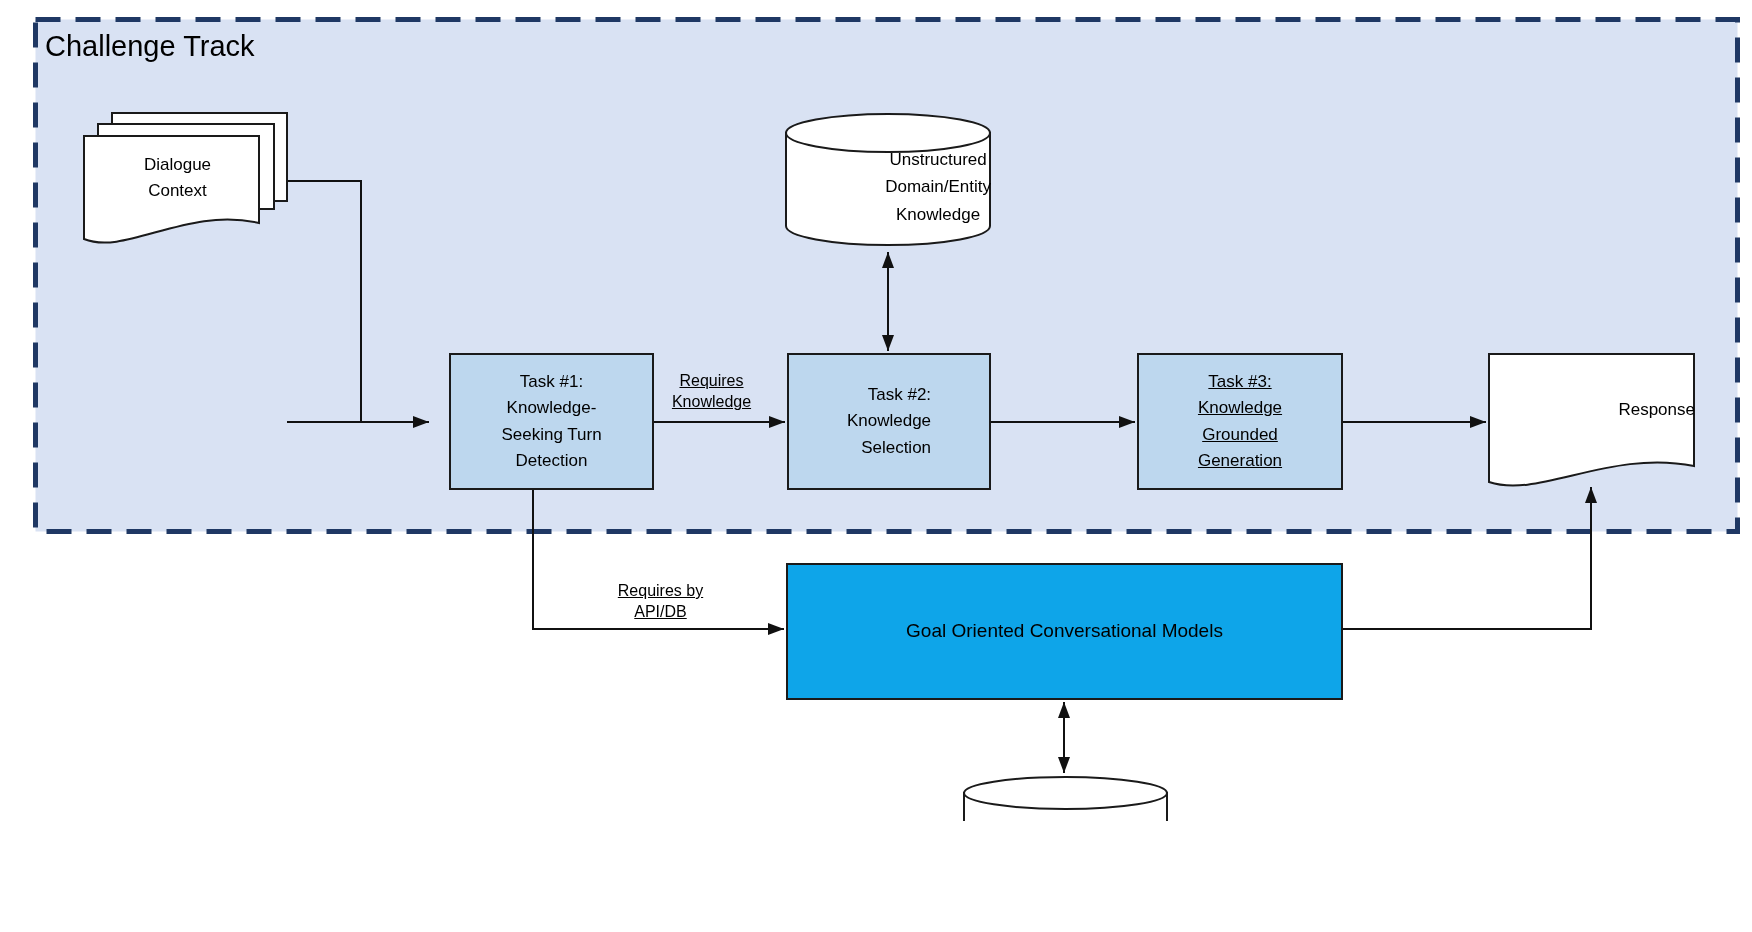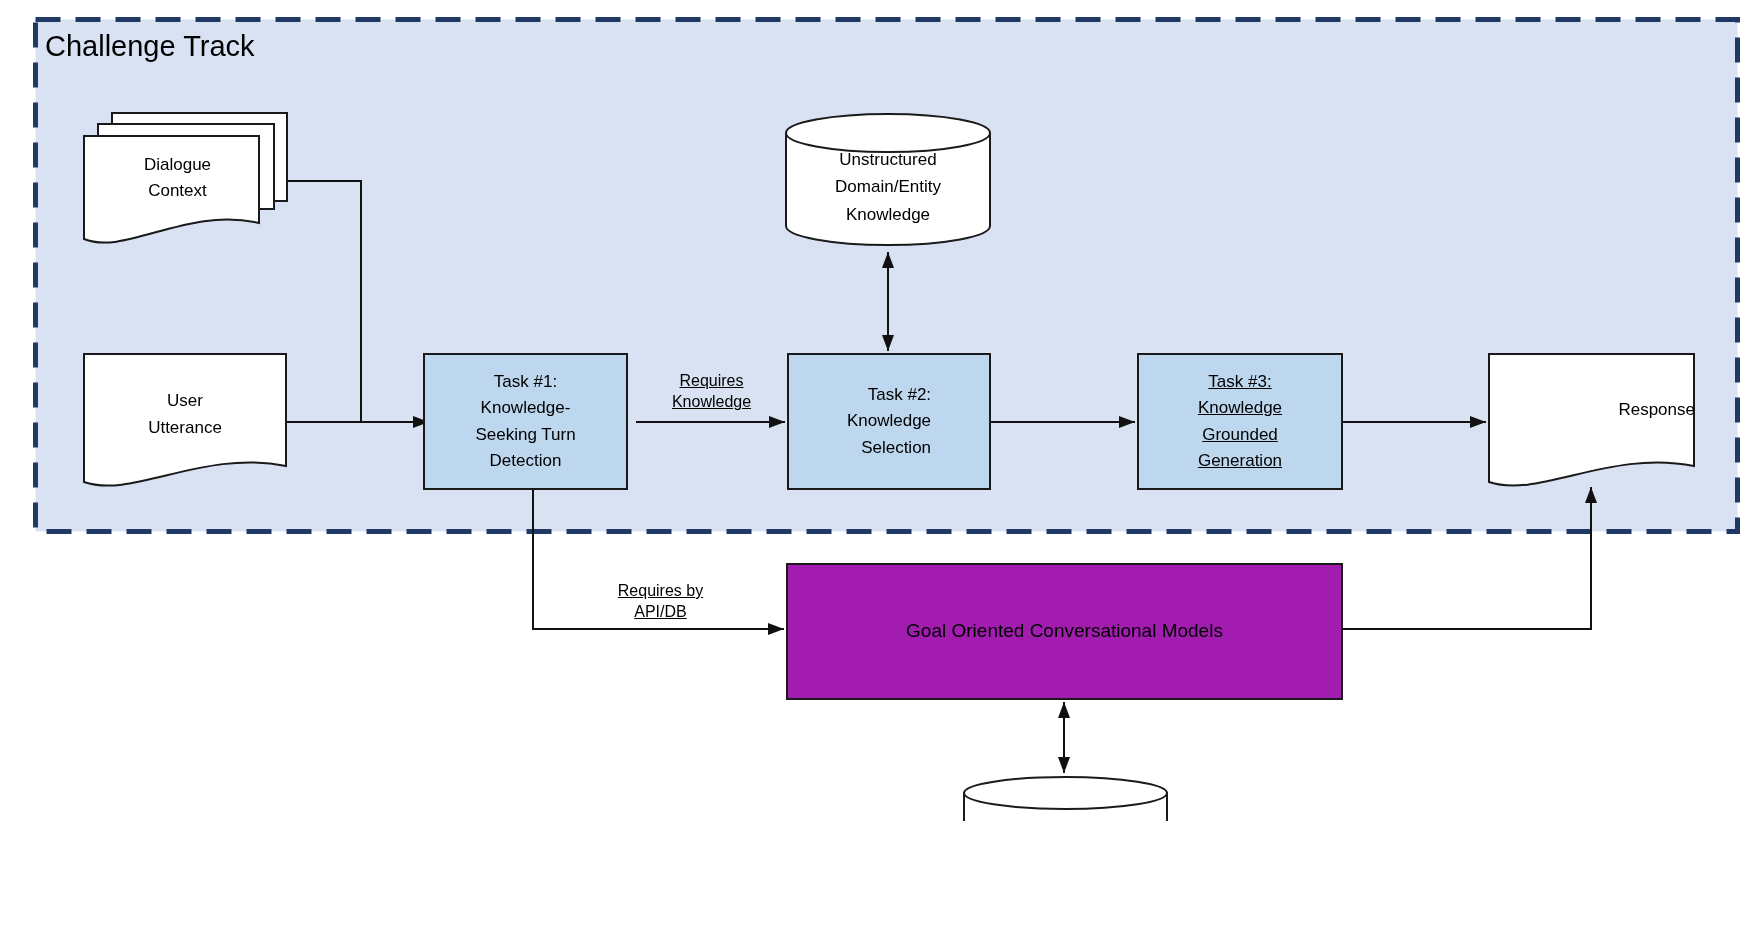--- a/index.html
+++ b/index.html
@@ -6,21 +6,21 @@
   body{font-family:"Liberation Sans",sans-serif;color:#000;}
   #canvas{position:relative;width:1752px;height:821px;background:#ffffff;overflow:hidden;margin-left:8px;}
 
   #connector-layer{position:absolute;left:0;top:0;z-index:1;}
 
   .node{position:absolute;display:flex;align-items:center;justify-content:center;
         text-align:center;white-space:pre-line;z-index:3;box-sizing:border-box;}
 
   .task-box{background:#bdd7ee;border:2px solid #1a1a1a;font-size:17px;line-height:1.55;}
 
-  .plain-box{background:#a21caf;border:2px solid #1a1a1a;font-size:19px;line-height:1.4;}
+  .plain-box{background:#0ea5e9;border:2px solid #1a1a1a;font-size:19px;line-height:1.4;}
 
   .doc-shape{background:transparent;border:none;font-size:17px;line-height:1.55;}
   .doc-shape svg{position:absolute;left:0;top:0;overflow:visible;z-index:0;}
   .doc-shape .shape-label{position:relative;z-index:2;}
 
   .cyl-shape{background:transparent;border:none;font-size:17px;line-height:1.6;}
   .cyl-shape svg{position:absolute;left:0;top:0;overflow:visible;z-index:0;}
   .cyl-shape .shape-label{position:relative;z-index:2;}
 
   .page-sheet{position:absolute;background:#ffffff;border:2px solid #1a1a1a;box-sizing:border-box;}
@@ -69,47 +69,40 @@
   <div class="page-sheet" style="left:103px;top:112px;width:177px;height:90px;z-index:1;"></div>
   <div class="page-sheet" style="left:89px;top:123px;width:178px;height:87px;z-index:2;"></div>
   <div class="node doc-shape" id="node-dialogue-context" style="left:75px;top:135px;width:177px;height:112px;">
     <svg width="177" height="126">
       <path d="M1,1 H176 V88 C104,71 43,121 1,104 Z" fill="#ffffff" stroke="#1a1a1a" stroke-width="2"></path>
     </svg>
     <span class="shape-label">Dialogue
 Context</span>
   </div>
 
-  <div class="node doc-shape" id="node-user-utterance" style="left:75px;top:353px;width:204px;height:137px;">
-    <svg width="204" height="151">
-      <path d="M1,1 H203 V113 C120,96 50,146 1,129 Z" fill="#ffffff" stroke="#1a1a1a" stroke-width="2"></path>
-    </svg>
-    <span class="shape-label">User
-Utterance</span>
-  </div>
 
-  <div class="node task-box" style="left:415px;top:353px;width:205px;height:137px;">
+  <div class="node task-box" style="left:441px;top:353px;width:205px;height:137px;">
     <span>Task #1:
 Knowledge-
 Seeking Turn
 Detection</span>
   </div>
   <div class="node task-box" style="left:779px;top:353px;width:204px;height:137px;text-align:right;">
     <span>Task #2:
 Knowledge
 Selection</span>
   </div>
   <div class="node task-box" style="left:1129px;top:353px;width:206px;height:137px;text-decoration:underline;">
     <span>Task #3:
 Knowledge
 Grounded
 Generation</span>
   </div>
 
-  <div class="node cyl-shape" id="node-unstructured-knowledge" style="left:777px;top:111px;width:206px;height:136px;">
+  <div class="node cyl-shape" id="node-unstructured-knowledge" style="left:777px;top:111px;width:206px;height:136px;justify-content:flex-end;">
     <svg width="206" height="140">
       <path d="M1,22 V115 A102,19 0 0 0 205,115 V22 Z" fill="#ffffff" stroke="#1a1a1a" stroke-width="2"></path>
       <ellipse cx="103" cy="22" rx="102" ry="19" fill="#ffffff" stroke="#1a1a1a" stroke-width="2"></ellipse>
     </svg>
     <span class="shape-label">Unstructured
 Domain/Entity
 Knowledge</span>
   </div>
 
   <div class="node doc-shape" id="node-response" style="left:1480px;top:353px;width:207px;height:137px;justify-content:flex-end;">

